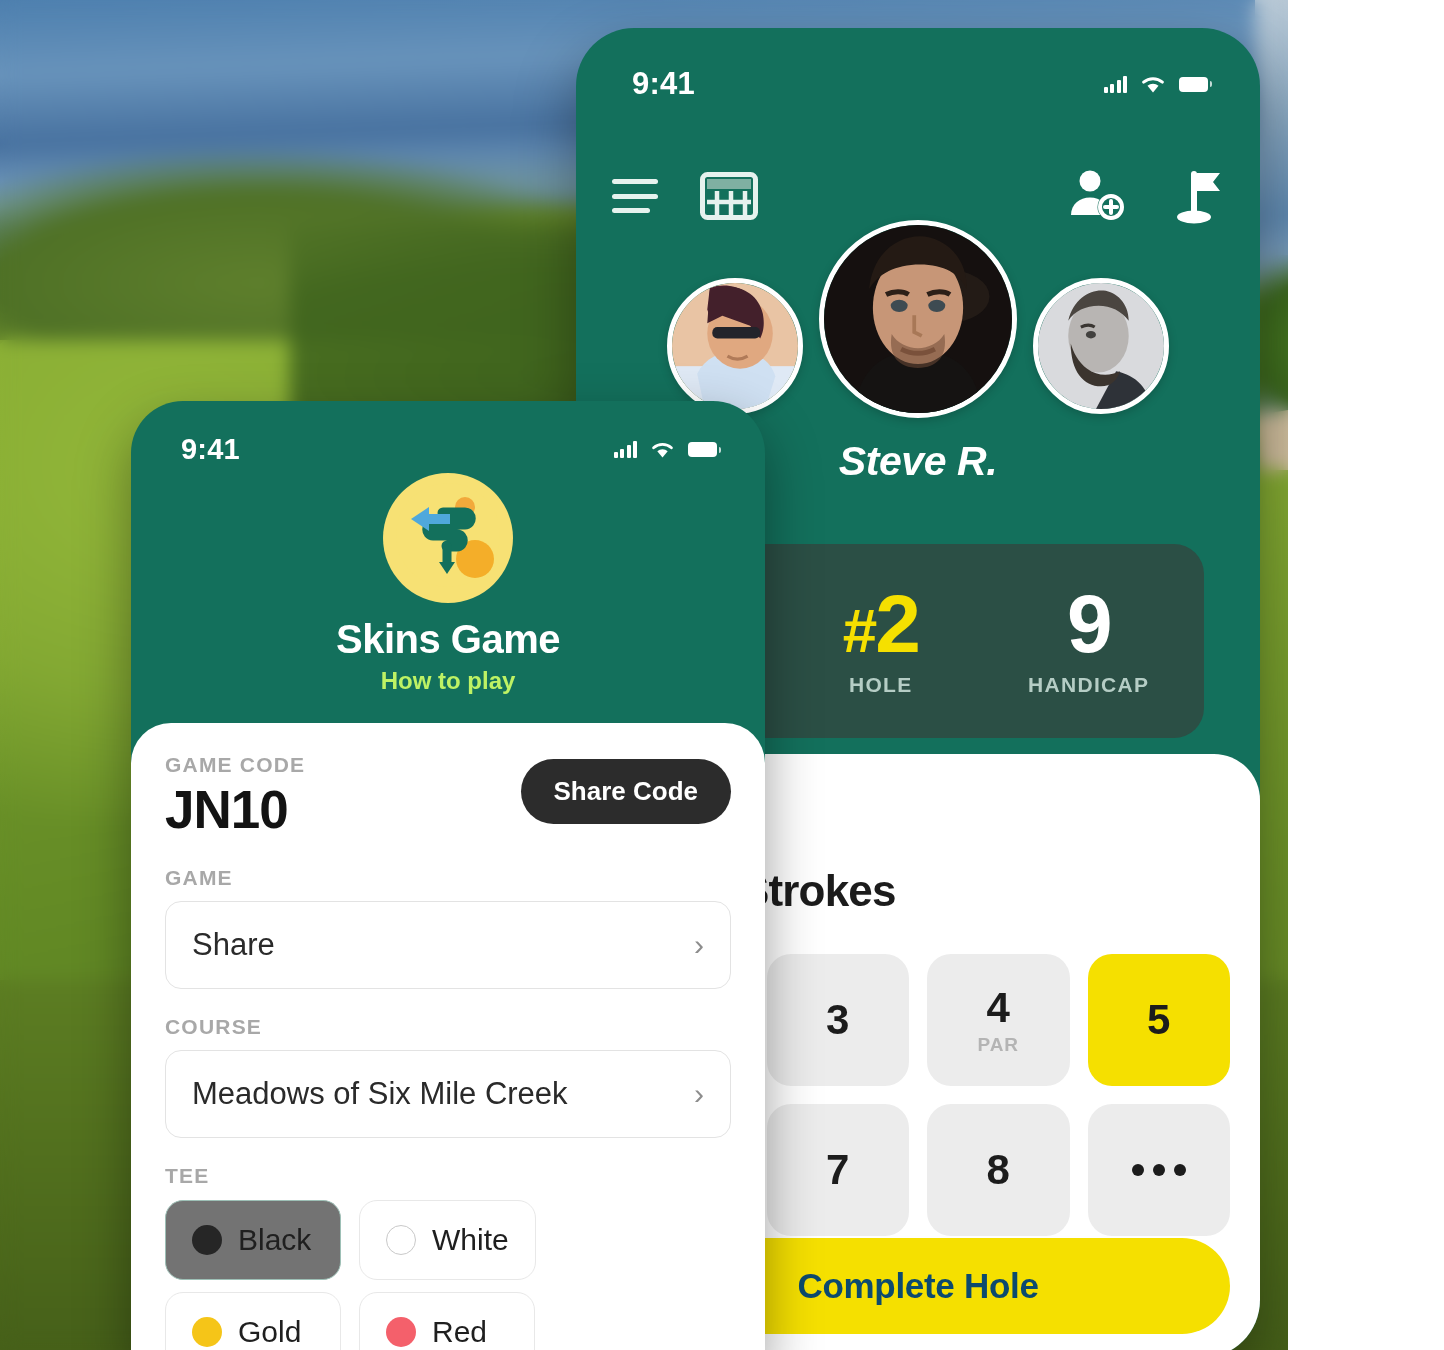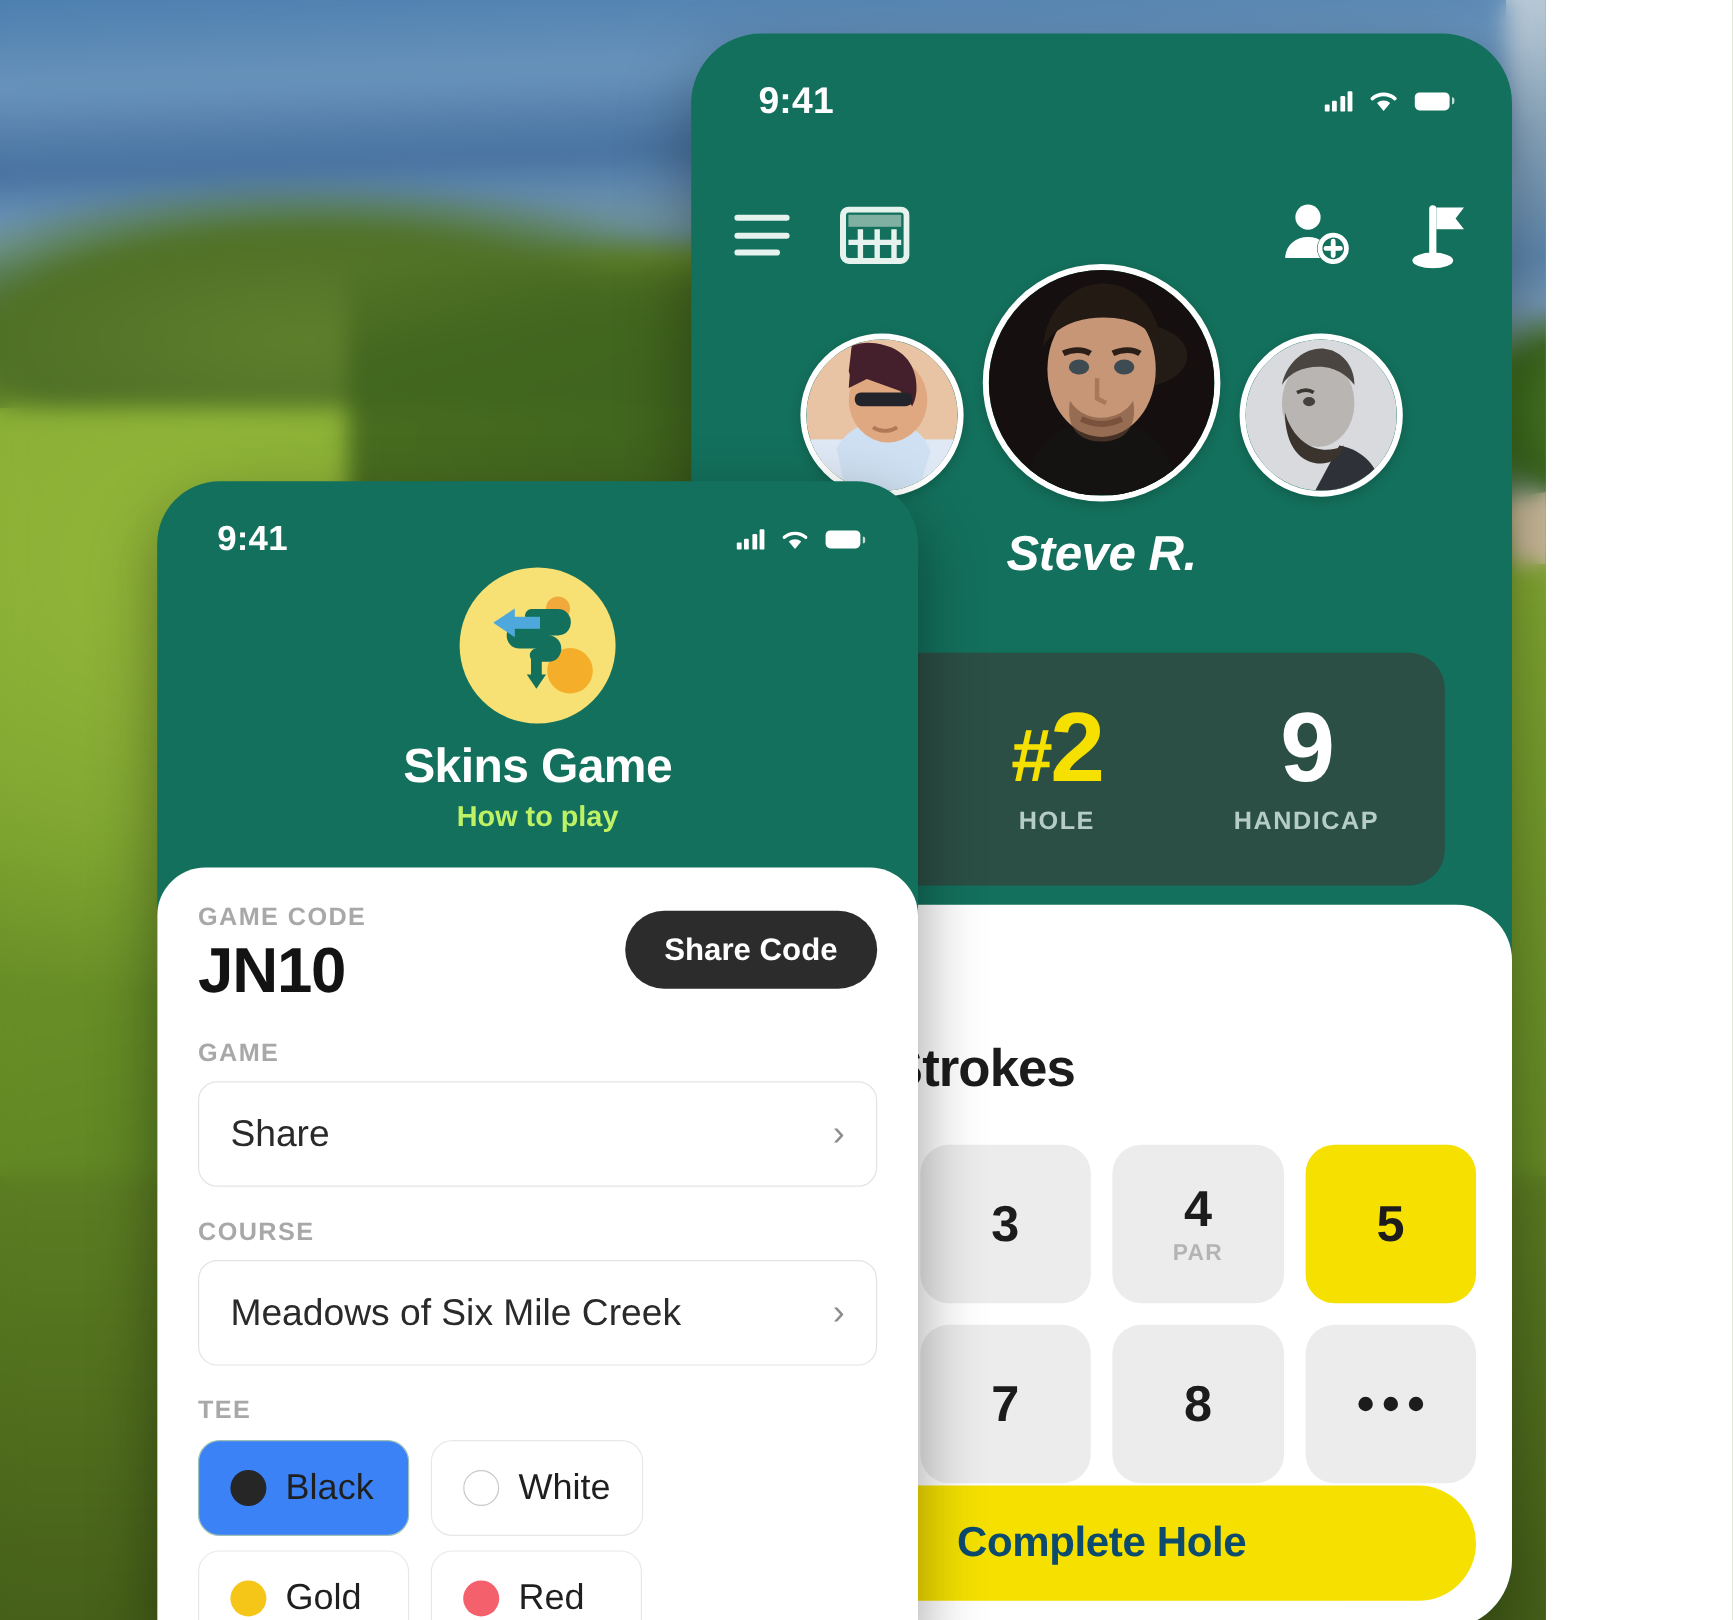--- a/index.html
+++ b/index.html
@@ -209,21 +209,21 @@
   }
   .chev { color: #8d8d8d; font-size: 30px; font-weight: 400; }
   .mt { margin-top: 26px; }
   .tee-row { display: flex; gap: 18px; margin-top: 12px; }
   .tee {
     flex: none; height: 80px; min-width: 176px; padding: 0 26px;
     border: 1.6px solid #e8e8e8; border-radius: 18px; background: #fff;
     display: flex; align-items: center; gap: 16px;
     font-size: 30px; color: #1f1f1f;
   }
-  .tee.sel { background: #3b82f6; border-color: #9dc0b6; align-items: center; }
+  .tee.sel { background: #737373; border-color: #9dc0b6; align-items: center; }
   .dot { width: 30px; height: 30px; border-radius: 50%; flex: none; }
   .dot.ring { background: #fff; border: 1.8px solid #c9c9c9; }
 </style>
 </head>
 <body>
 
 <div id="stage">
 
   <div class="bg-layer">
     <div class="bg-ocean"></div>

